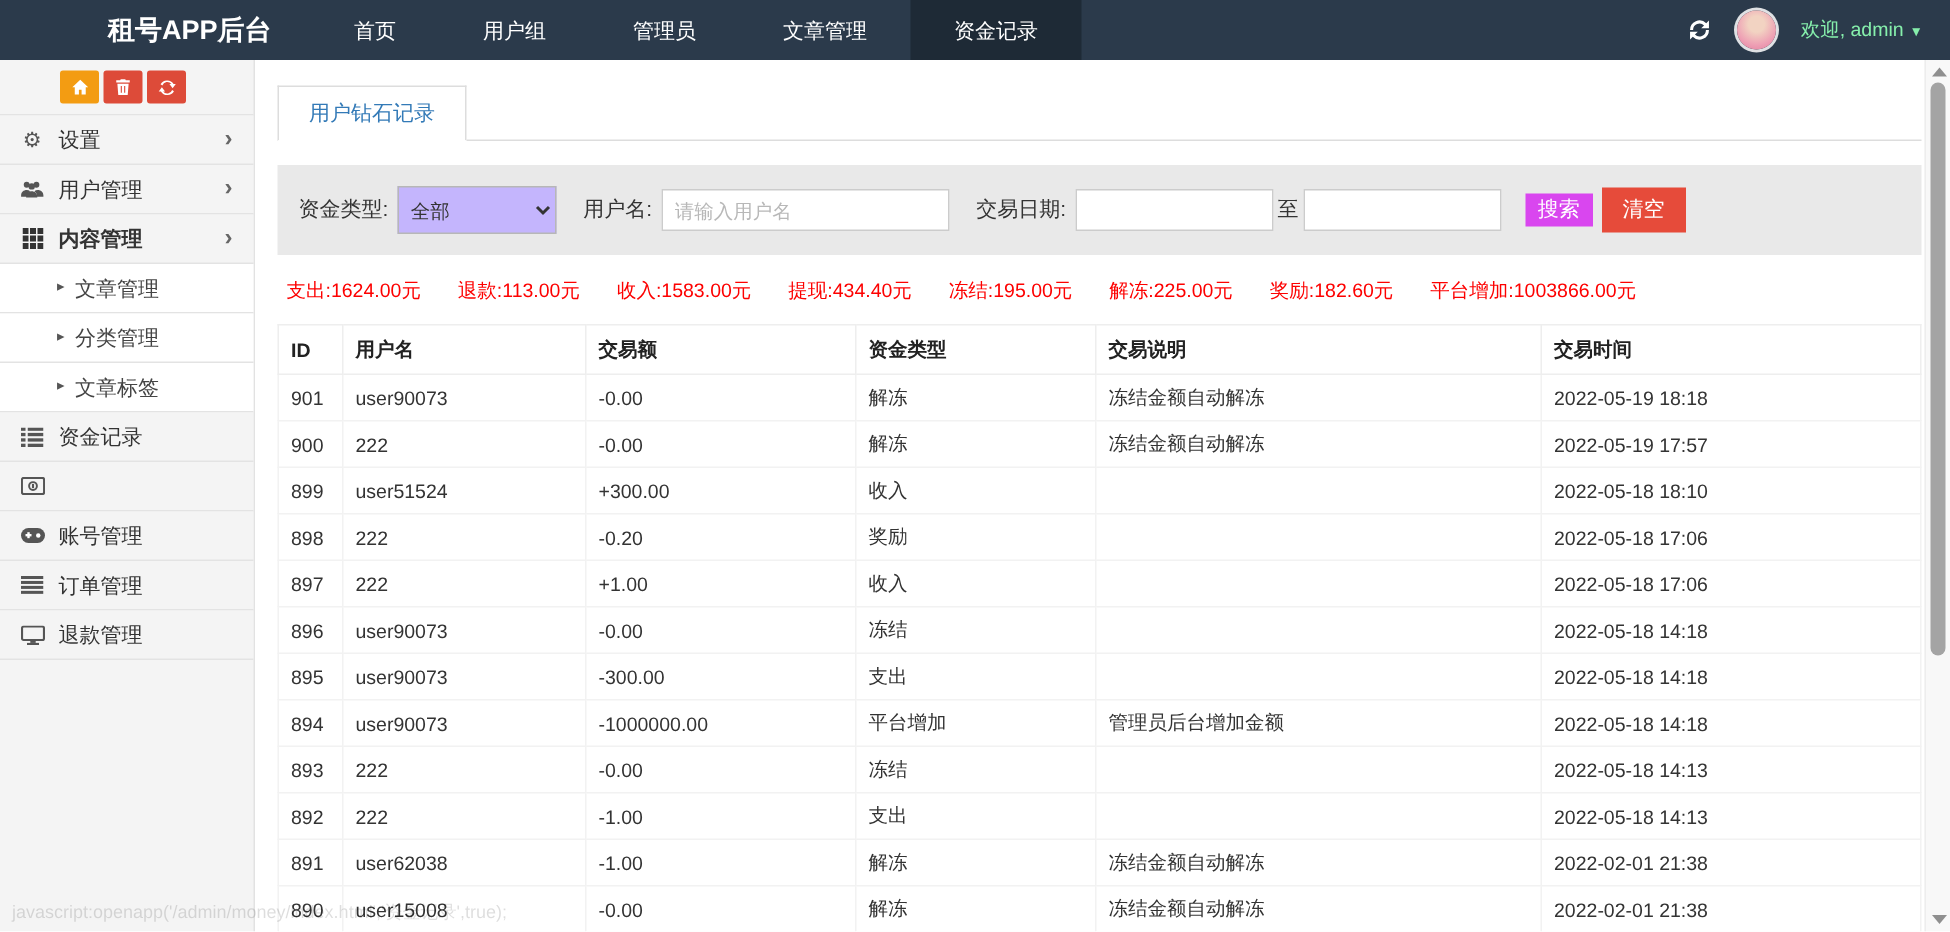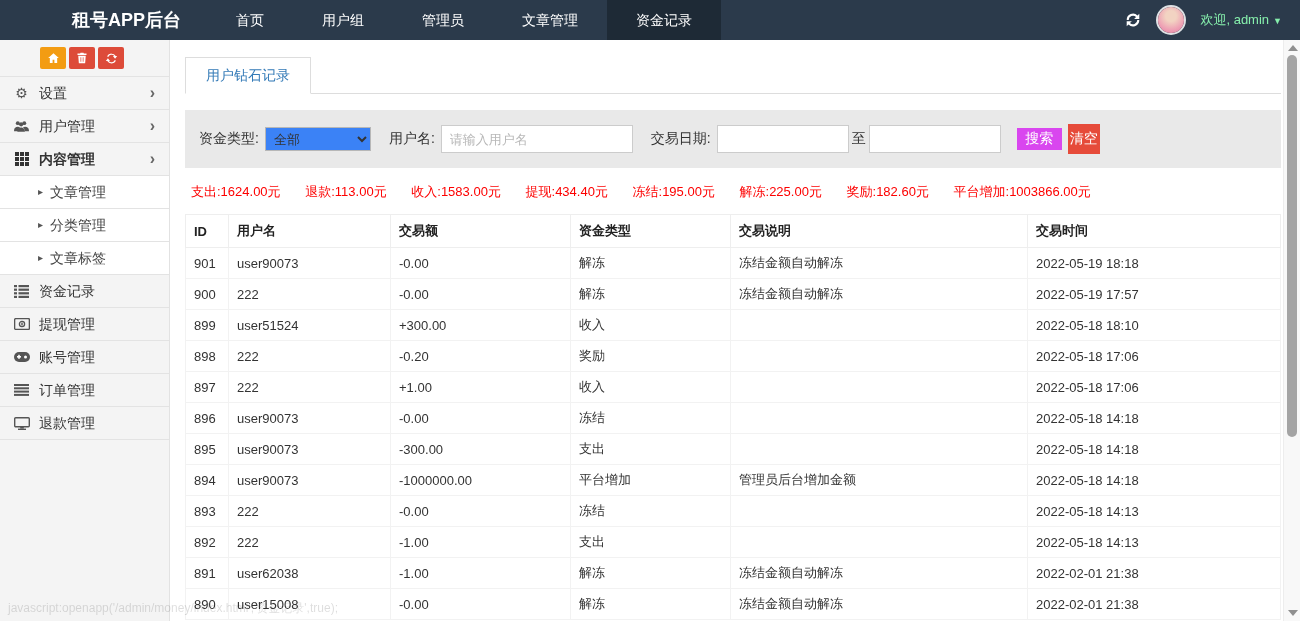--- a/index.html
+++ b/index.html
@@ -32,29 +32,29 @@
   .mi-chevron { color:#666; font-size:16px; padding-right:14px; font-weight:bold; }
   .sub-arrow { color:#555; font-size:10px; margin-right:7px; }
 
   
   .main { position:absolute; top:40px; left:171px; right:17px; bottom:0; background:#fff; overflow:hidden; }
   .tabbar { margin:17px 2px 0 14px; border-bottom:1px solid #ddd; height:37px; }
   .tab { display:inline-block; background:#fff; border:1px solid #ddd; border-bottom:1px solid #fff; padding:0 20px; line-height:35px; height:37px; margin-bottom:-1px; font-size:14px; color:#337ab7; cursor:pointer; position:relative; top:0; }
 
   .filter-panel { margin:16px 2px 0 14px; background:#e9e9e9; padding:14px 14px; display:flex; align-items:center; }
   .f-label { font-size:14px; color:#333; margin-right:6px; white-space:nowrap; }
-  .f-select { width:106px; height:24px; border:1px solid #b7b7b7; background:#3b82f6; font-size:13px; color:#333; padding:0 4px; font-family:inherit; }
+  .f-select { width:106px; height:32px; border:1px solid #b7b7b7; background:#c4b5fd; font-size:13px; color:#333; padding:0 4px; font-family:inherit; }
   .f-input { height:28px; border:1px solid #ccc; background:#fff; font-size:13px; padding:0 8px; font-family:inherit; color:#333; }
   .f-input::placeholder { color:#b8b8b8; }
   .f-user { width:192px; margin-right:18px; }
   .f-date { width:132px; }
   .f-to { font-size:14px; color:#333; margin:0 3px; }
   .f-sp { width:18px; }
   .btn-search { width:45px; height:22px; border:none; background:#d946ef; color:#fff; font-size:14px; margin-left:16px; cursor:pointer; font-family:inherit; }
-  .btn-clear { width:32px; height:30px; border:none; background:#e64b3a; color:#fff; font-size:14px; margin-left:6px; cursor:pointer; font-family:inherit; }
+  .btn-clear { width:56px; height:30px; border:none; background:#e64b3a; color:#fff; font-size:14px; margin-left:6px; cursor:pointer; font-family:inherit; }
 
   .stats { margin:15px 2px 0 14px; font-size:13px; color:#fd0100; white-space:nowrap; }
   .stats span { margin-right:15px;margin-left:6px; }
 
   table.records { margin:13px 2px 0 14px; border-collapse:collapse; width:1095px; table-layout:fixed; font-size:13px; color:#333; }
   .records th { border:1px solid #eee; text-align:left; font-weight:bold; height:33px; padding:0 8px; font-size:13px; color:#222; background:#fff; }
   .records td { border:1px solid #f2f2f2; height:31px; padding:0 8px; background:#fff; overflow:hidden; white-space:nowrap; }
 
   
   .scrollbar { position:absolute; top:40px; right:0; width:17px; bottom:0; background:#f8f8f8; border-left:1px solid #ededed; z-index:20; }
@@ -175,21 +175,20 @@
     <span class="mi-label">资金记录</span>
   </div>
   <div class="menu-item">
     <span class="mi-icon">
       <svg viewBox="0 0 16 12" width="16" height="12">
           <rect x="0.6" y="0.6" width="14.8" height="10.8" rx="1.2" fill="none" stroke="#555" stroke-width="1.4"></rect>
           <circle cx="8" cy="6" r="2.6" fill="none" stroke="#555" stroke-width="1.3"></circle>
           <rect x="7.3" y="4.6" width="1.4" height="2.8" fill="#555"></rect>
         </svg>
     </span>
-    <span class="mi-label">提现管理</span>
   </div>
   <div class="menu-item">
     <span class="mi-icon">
       <svg viewBox="0 0 16 10" width="16" height="10">
           <rect x="0" y="0" width="16" height="10" rx="5" fill="#555"></rect>
           <rect x="3" y="4" width="4" height="1.6" fill="#fff"></rect>
           <rect x="4.2" y="2.8" width="1.6" height="4" fill="#fff"></rect>
           <circle cx="11.5" cy="5" r="1.5" fill="#fff"></circle>
         </svg>
     </span>

